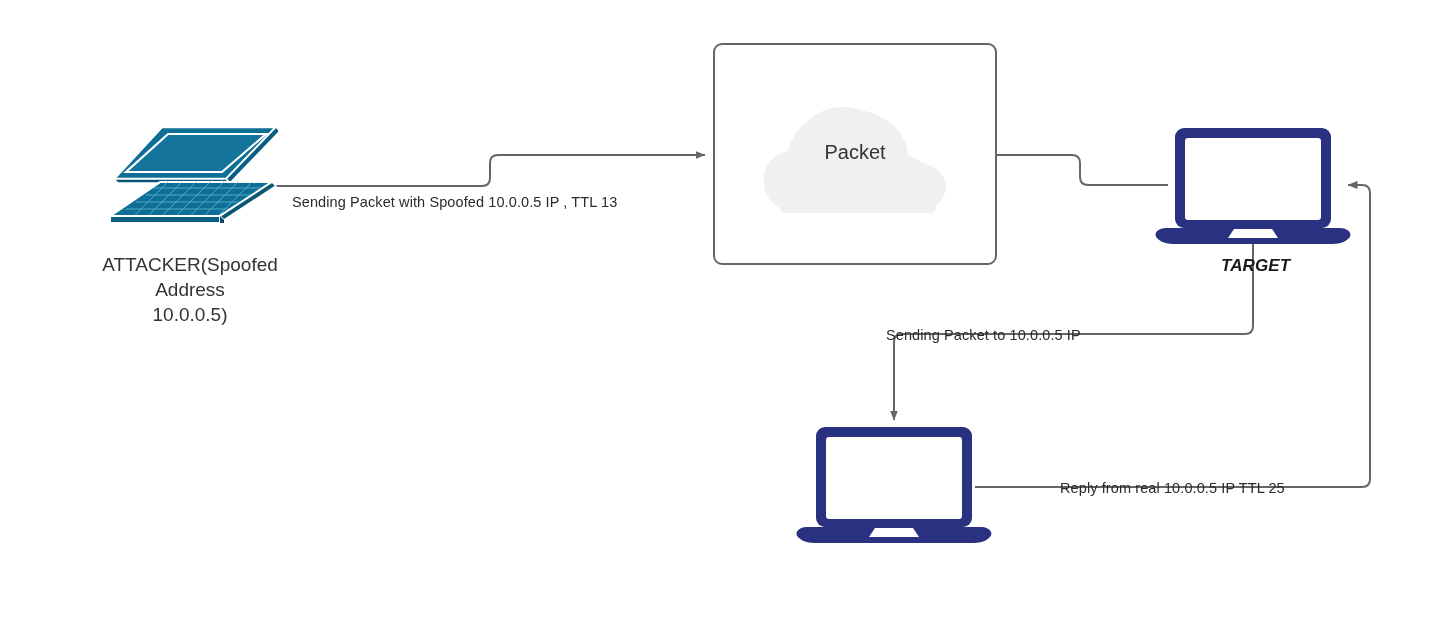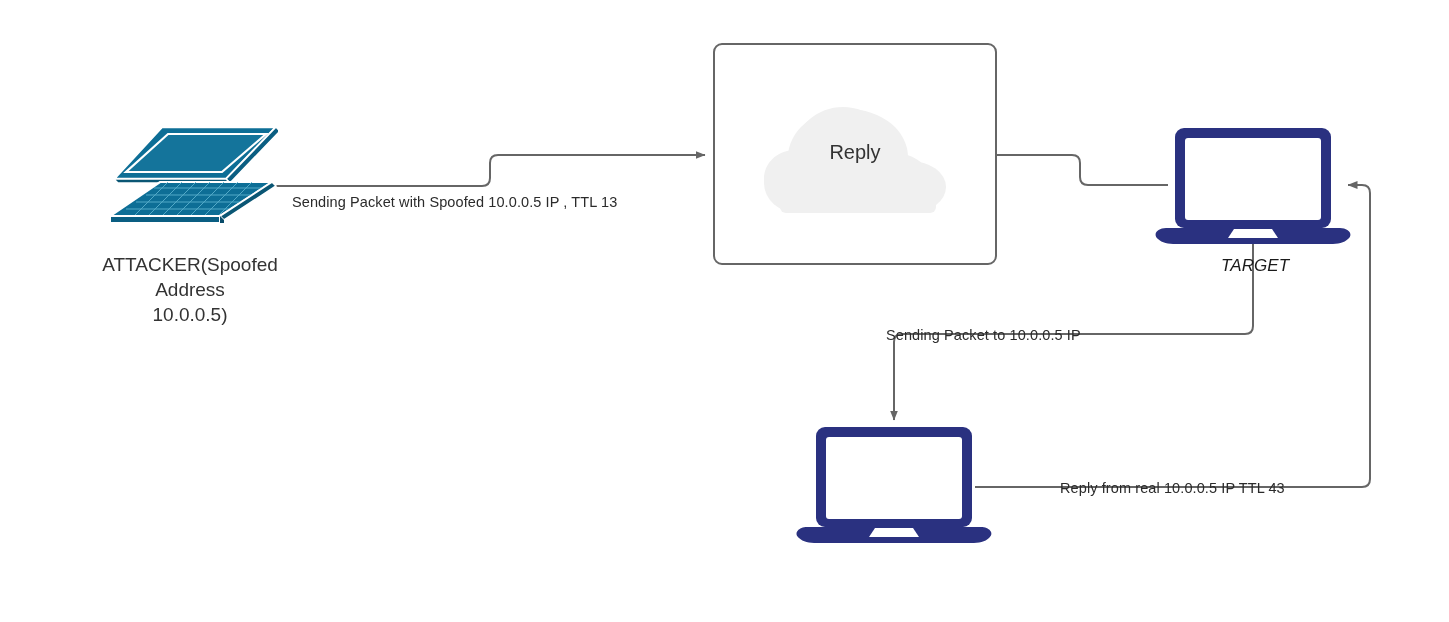--- a/index.html
+++ b/index.html
@@ -38,21 +38,21 @@
   .edge-label {
     position: absolute;
     color: #2b2b2b;
     font-size: 14.5px;
     font-weight: normal;
     white-space: nowrap;
     letter-spacing: 0.1px;
   }
   .italic-bold {
     font-style: italic;
-    font-weight: normal;
+    font-weight: bold;
     font-size: 17px;
     color: #1a1a1a;
   }
 
   
   #cloud-box {
     position: absolute;
     left: 713px;
     top: 43px;
     width: 284px;
@@ -155,21 +155,21 @@
              C 110,8 132,28 134,54
              C 155,54 172,68 172,86
              C 172,102 158,114 140,114
              Z" fill="#f0f0f0"></path>
     <ellipse cx="88" cy="58" rx="60" ry="48" fill="#f0f0f0"></ellipse>
     <ellipse cx="38" cy="84" rx="34" ry="30" fill="#f0f0f0"></ellipse>
     <ellipse cx="150" cy="88" rx="36" ry="26" fill="#f0f0f0"></ellipse>
     <rect x="20" y="82" width="156" height="32" rx="6" fill="#f0f0f0"></rect>
   </svg>
 
-  <div id="cloud-label">Reply</div>
+  <div id="cloud-label">Packet</div>
 
   <svg class="laptop-flat" style="left:1152px; top:126px; width:202px; height:120px;" viewBox="0 0 202 120" xmlns="http://www.w3.org/2000/svg">
 
     <rect x="23" y="2" width="156" height="100" rx="9" fill="#2a3180"></rect>
     <rect x="33" y="12" width="136" height="82" rx="3" fill="#ffffff"></rect>
 
     <path d="M 14,102 L 188,102 C 196,102 202,108 196,113 C 192,117 186,118 178,118
              L 24,118 C 16,118 10,117 6,113 C 0,108 6,102 14,102 Z" fill="#2a3180"></path>
 
     <path d="M 82,103 L 120,103 L 126,112 L 76,112 Z" fill="#ffffff"></path>
@@ -183,15 +183,15 @@
     <path d="M 14,102 L 188,102 C 196,102 202,108 196,113 C 192,117 186,118 178,118
              L 24,118 C 16,118 10,117 6,113 C 0,108 6,102 14,102 Z" fill="#2a3180"></path>
     <path d="M 82,103 L 120,103 L 126,112 L 76,112 Z" fill="#ffffff"></path>
   </svg>
 
 
   <div class="edge-label" style="left:292px; top:194px;">Sending Packet with Spoofed 10.0.0.5 IP , TTL 13</div>
 
   <div class="edge-label" style="left:861px; top:327px;margin-left:25px;">Sending Packet to 10.0.0.5 IP</div>
 
-  <div class="edge-label" style="left:1060px; top:480px;">Reply from real 10.0.0.5 IP TTL 43</div>
+  <div class="edge-label" style="left:1060px; top:480px;">Reply from real 10.0.0.5 IP TTL 25</div>
 
 </div>
 
 </body></html>

